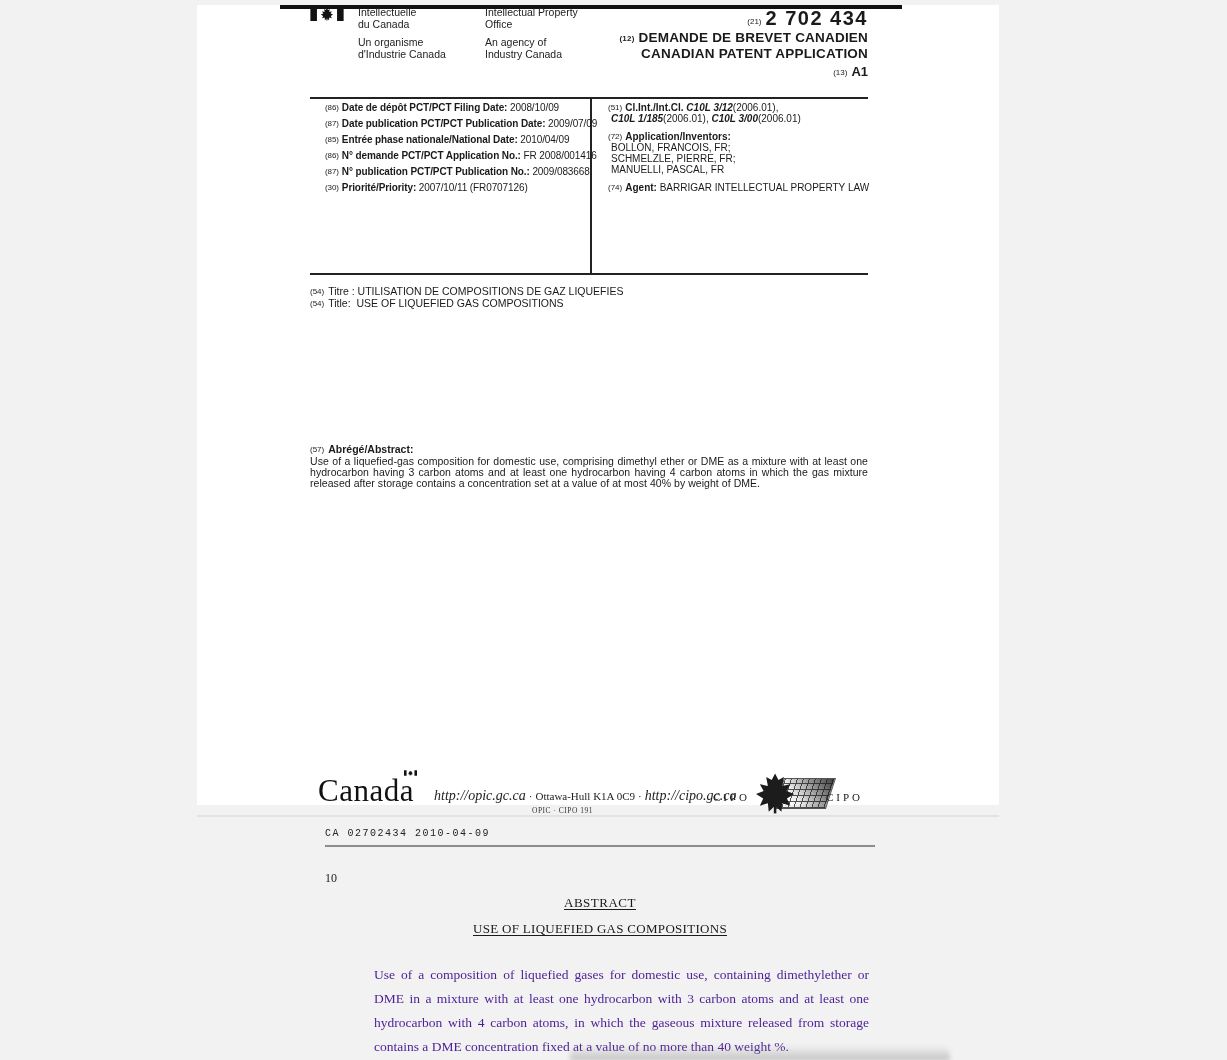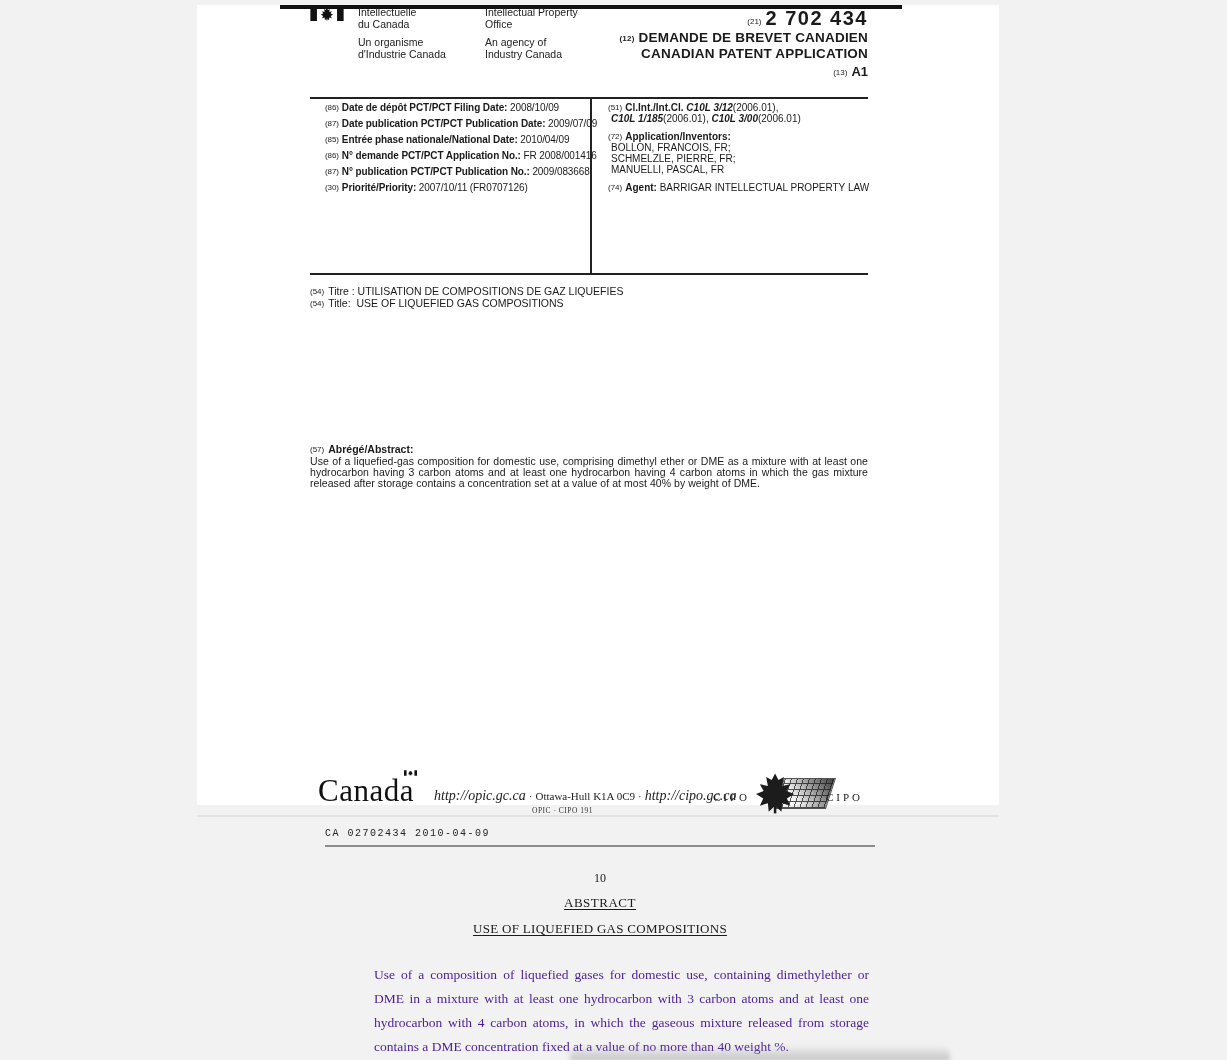--- a/index.html
+++ b/index.html
@@ -61,21 +61,21 @@
       repeating-linear-gradient(90deg, #555 0 1px, transparent 1px 6px);
     border:1px solid #555; }
   .logo-leaf { position:absolute; left:40px; top:-2px; width:46px; height:46px; }
 
   .page-sep { position:absolute; left:0; top:810px; width:802px; height:2px; background:#e2e2e2; }
 
   
   .p10-head { position:absolute; left:128px; top:823px; width:550px; text-align:left;
     font-family:"Liberation Mono", monospace; font-size:10px; letter-spacing:1.5px; color:#222; }
   .p10-rule { position:absolute; left:128px; top:840px; width:550px; height:1.5px; background:#8d8d8d; }
-  .p10-pagenum { position:absolute; left:128px; top:866px; width:550px; text-align:center;
+  .p10-pagenum { position:absolute; left:128px; top:866px; width:550px; 
     font-family:"Liberation Serif", serif; font-size:12px; }
   .p10-heading { position:absolute; left:128px; top:890px; width:550px; text-align:center;
     font-family:"Liberation Serif", serif; font-size:13px; letter-spacing:0.5px; }
   .p10-heading span, .p10-title span { text-decoration:underline; text-underline-offset:2px; }
   .p10-title { position:absolute; left:128px; top:916px; width:550px; text-align:center;
     font-family:"Liberation Serif", serif; font-size:13px; letter-spacing:0.3px; }
   .p10-body { position:absolute; left:177px; top:958px; width:495px;
     font-family:"Liberation Serif", serif; font-size:13.5px; line-height:24px; text-align:justify; color:#4c1d95; }
 
   .bottom-shadow { position:absolute; left:373px; top:1040px; width:380px; height:16px;

